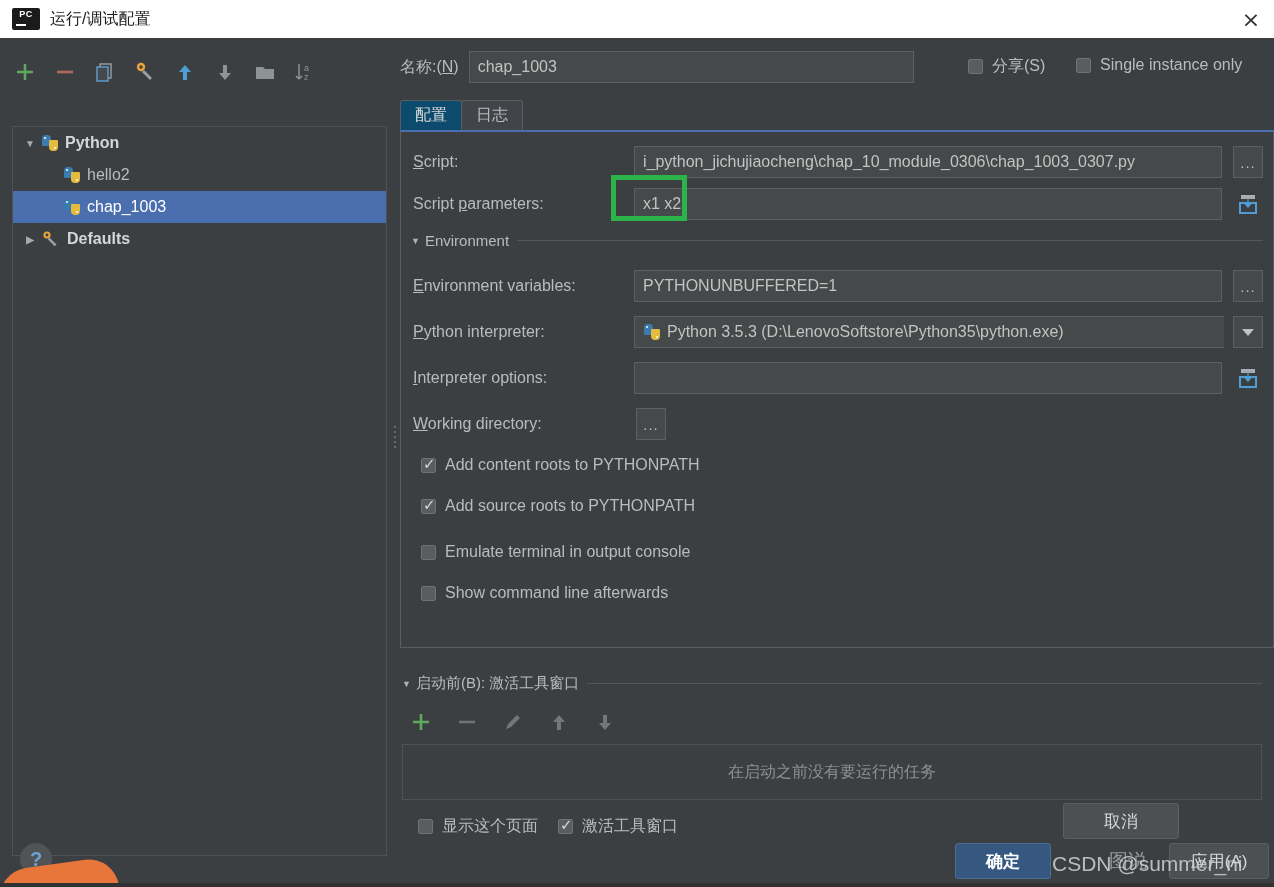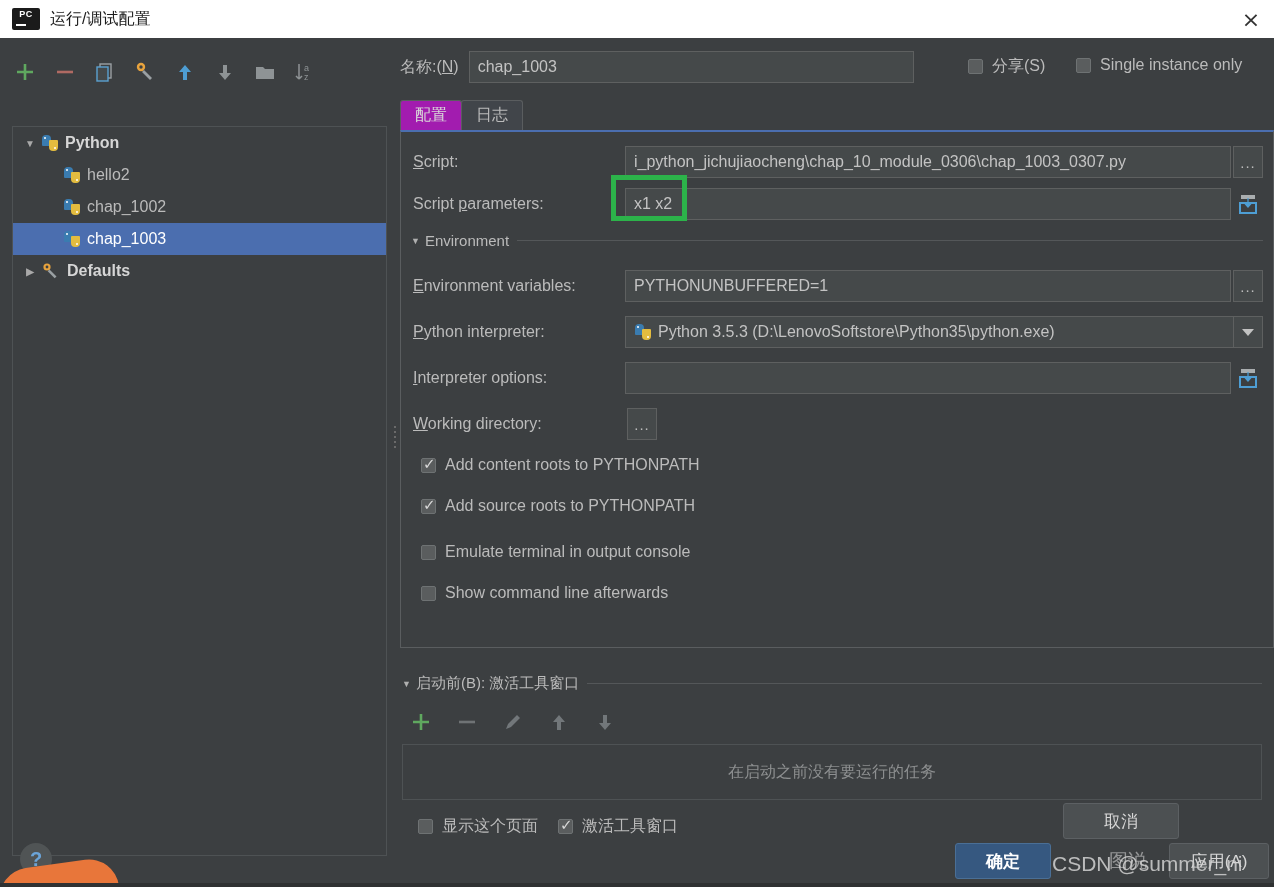--- a/index.html
+++ b/index.html
@@ -113,28 +113,28 @@
   .chk-label { margin-left: 9px; font-size: 16px; color: #bbbbbb; white-space: nowrap; }
 
   
   .tabs { position: absolute; left: 0; top: 62px; height: 30px; display: flex; align-items: flex-end; }
   .tab {
     height: 30px; padding: 0 14px; font-size: 16px; color: #bbbbbb;
     display: flex; align-items: center; cursor: pointer;
     border: 1px solid #5a5d5f; border-bottom: none; border-radius: 3px 3px 0 0;
     background: #41454a; margin-right: -1px;
   }
-  .tab.active { background: #a21caf; color: #d8d8d8; }
+  .tab.active { background: #0c4a6e; color: #d8d8d8; }
 
   .content-box {
     position: absolute; left: 0; top: 92px; width: 874px; height: 518px;
     background: #3c3f41; border: 1px solid #5a5d5f; border-top: 2px solid #4b6eaf;
   }
 
-  .frow { position: absolute; height: 32px; display: flex; align-items: center; }
+  .frow { position: absolute; height: 32px; display: flex; align-items: center; gap: 9px; }
   .frow .lbl { width: 212px; flex: 0 0 auto; }
   .browse-btn {
     width: 30px; height: 32px; background: #45494a; border: 1px solid #5e6060;
     display: flex; align-items: center; justify-content: center;
     color: #bcbcbc; font-size: 15px; cursor: pointer; margin-left: 2px; flex: 0 0 auto;
     letter-spacing: 1px;
   }
   .macro-btn {
     width: 30px; height: 32px; background: #3c3f41; border: none;
     display: flex; align-items: center; justify-content: center; cursor: pointer;
@@ -285,30 +285,20 @@
         <span class="indent"></span>
         <span class="pyicon">
             <i class="b1"></i>
             <i class="b2"></i>
             <i class="d1"></i>
             <i class="d2"></i>
           </span>
         <span>hello2</span>
       </div>
 
-      <div class="tree-row">
-        <span class="indent"></span>
-        <span class="pyicon">
-            <i class="b1"></i>
-            <i class="b2"></i>
-            <i class="d1"></i>
-            <i class="d2"></i>
-          </span>
-        <span>chap_1002</span>
-      </div>
 
       <div class="tree-row selected">
         <span class="indent"></span>
         <span class="pyicon">
             <i class="b1"></i>
             <i class="b2"></i>
             <i class="d1"></i>
             <i class="d2"></i>
           </span>
         <span>chap_1003</span>

